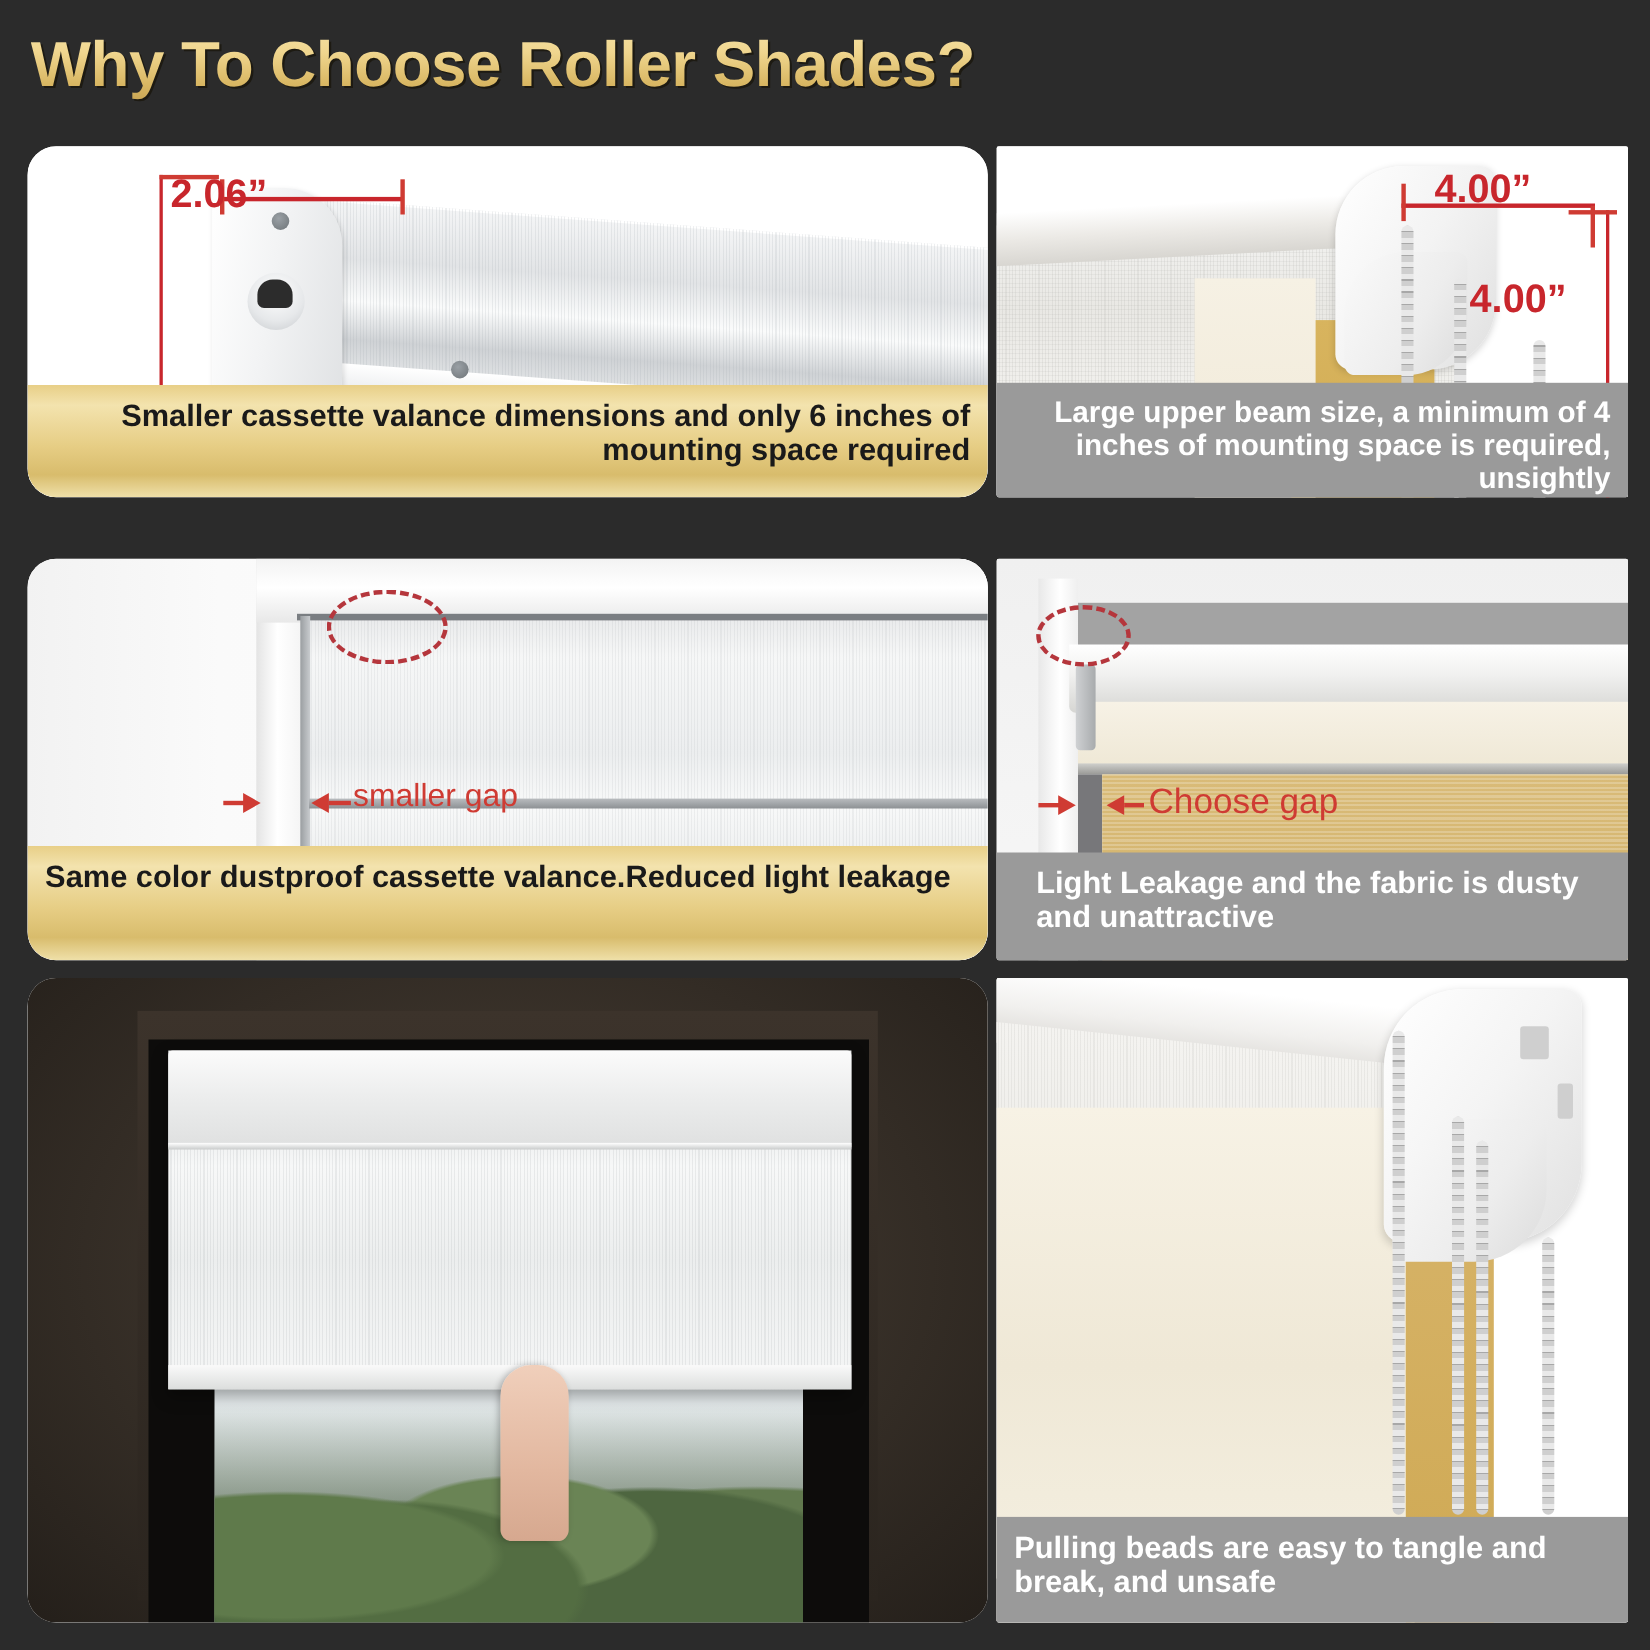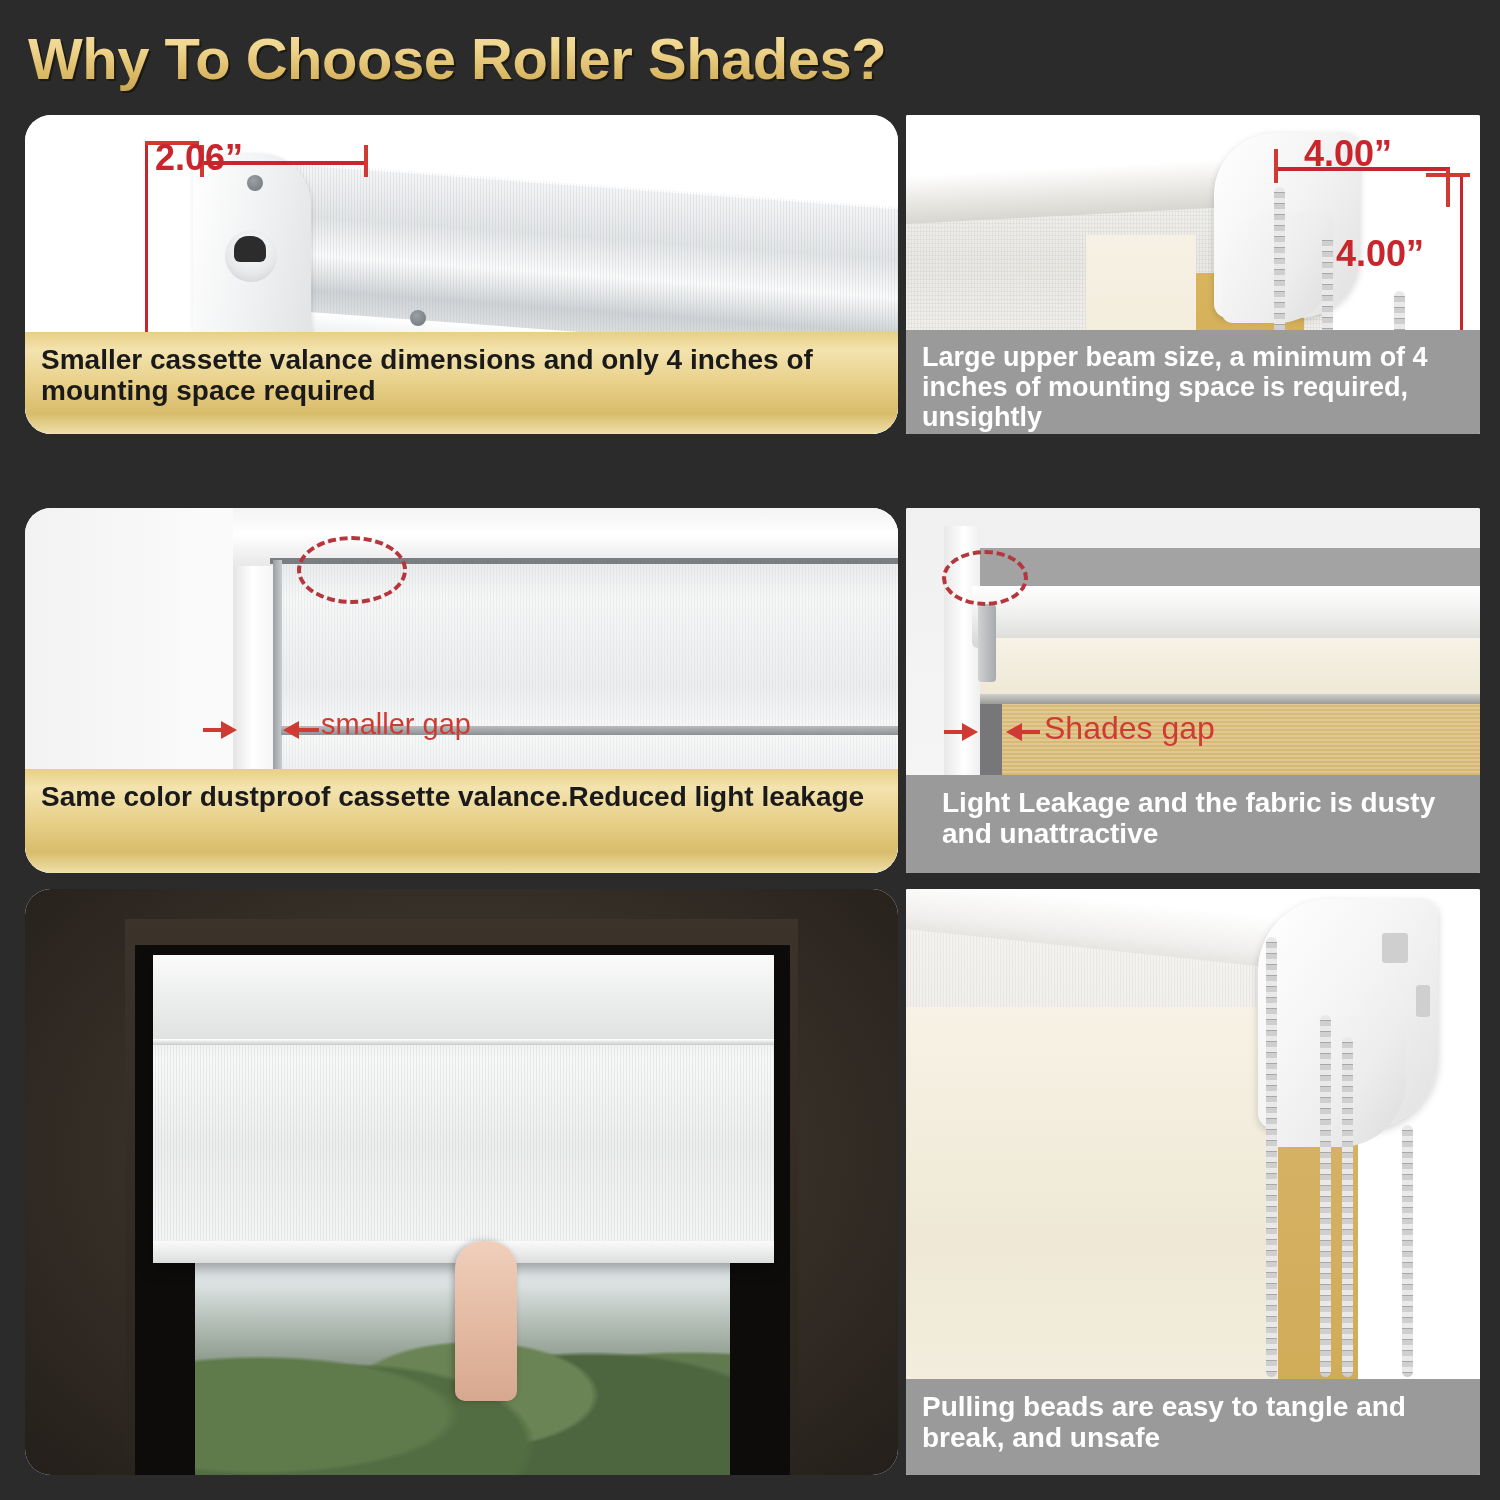--- a/index.html
+++ b/index.html
@@ -24,21 +24,21 @@
     position:absolute; left:30px; top:22px; width:1100px; height:78px;
     font-size:58px; font-weight:bold; letter-spacing:-0.5px;
     color:#1d1a12; line-height:78px; white-space:nowrap; z-index:-1;
   }
 
   
   .panel{ position:absolute; overflow:hidden; }
   .panel.left{ left:25px; width:873px; border-radius:26px; background:#fff; }
   .panel.right{ left:906px; width:574px; border-radius:2px; background:#fff; }
 
-  .row1{ top:115px; height:319px; }
+  .row1{ top:133px; height:319px;text-align:right; }
   .row2{ top:508px; height:365px; }
   .row3{ top:889px; height:586px; }
 
   .photo{ position:absolute; left:0; top:0; right:0; bottom:0; }
 
   
   .cap{
     position:absolute; left:0; right:0; bottom:0;
     padding:12px 16px 14px 16px;
     font-size:28px; font-weight:bold; line-height:1.12;
@@ -273,21 +273,21 @@
 
     <div class="dimline" style="left:120px; top:26px; width:3px; height:216px;"></div>
     <div class="stem" style="left:120px; top:26px; width:54px;"></div>
     <div class="stem" style="left:120px; top:238px; width:54px;"></div>
 
     <div class="dimline" style="left:175px; top:46px; width:166px; height:4px;"></div>
     <div class="tick" style="left:175px; top:30px; height:32px;"></div>
     <div class="tick" style="left:339px; top:30px; height:32px;"></div>
     <div class="dimlabel" style="left:130px; top:22px; font-size:36px;">2.06”</div>
   </div>
-  <div class="cap gold r1">Smaller cassette valance dimensions and only 4 inches of mounting space required</div>
+  <div class="cap gold r1">Smaller cassette valance dimensions and only 6 inches of mounting space required</div>
 </div>
 
 <div class="panel right row1">
   <div class="photo">
     <div style="position:absolute;inset:0;background:#ffffff;"></div>
     <div class="p2-fabric"></div>
     <div class="p2-tube"></div>
     <div class="p2-cream"></div>
     <div class="p2-cream2"></div>
     <div class="p2-bracket"></div>
@@ -340,21 +340,21 @@
     <div class="p4-darkgap"></div>
     <div class="p4-fabric"></div>
     <div class="p4-hook"></div>
 
     <div class="dashcircle" style="left:36px; top:42px; width:86px; height:56px;"></div>
 
     <div class="arrowR" style="left:56px; top:215px;"></div>
     <div class="stem" style="left:38px; top:222px; width:20px;"></div>
     <div class="arrowL" style="left:100px; top:215px;"></div>
     <div class="stem" style="left:116px; top:222px; width:18px;"></div>
-    <div class="gaptxt" style="left:138px; top:202px; font-size:32px;">Shades gap</div>
+    <div class="gaptxt" style="left:138px; top:202px; font-size:32px;">Choose gap</div>
   </div>
   <div class="cap gray r2">Light Leakage and the fabric is dusty and unattractive</div>
 </div>
 
 <div class="panel left row3">
   <div class="photo">
     <div class="p5-room"></div>
     <div class="p5-recess"></div>
     <div class="p5-opening"></div>
     <div class="p5-sky">

